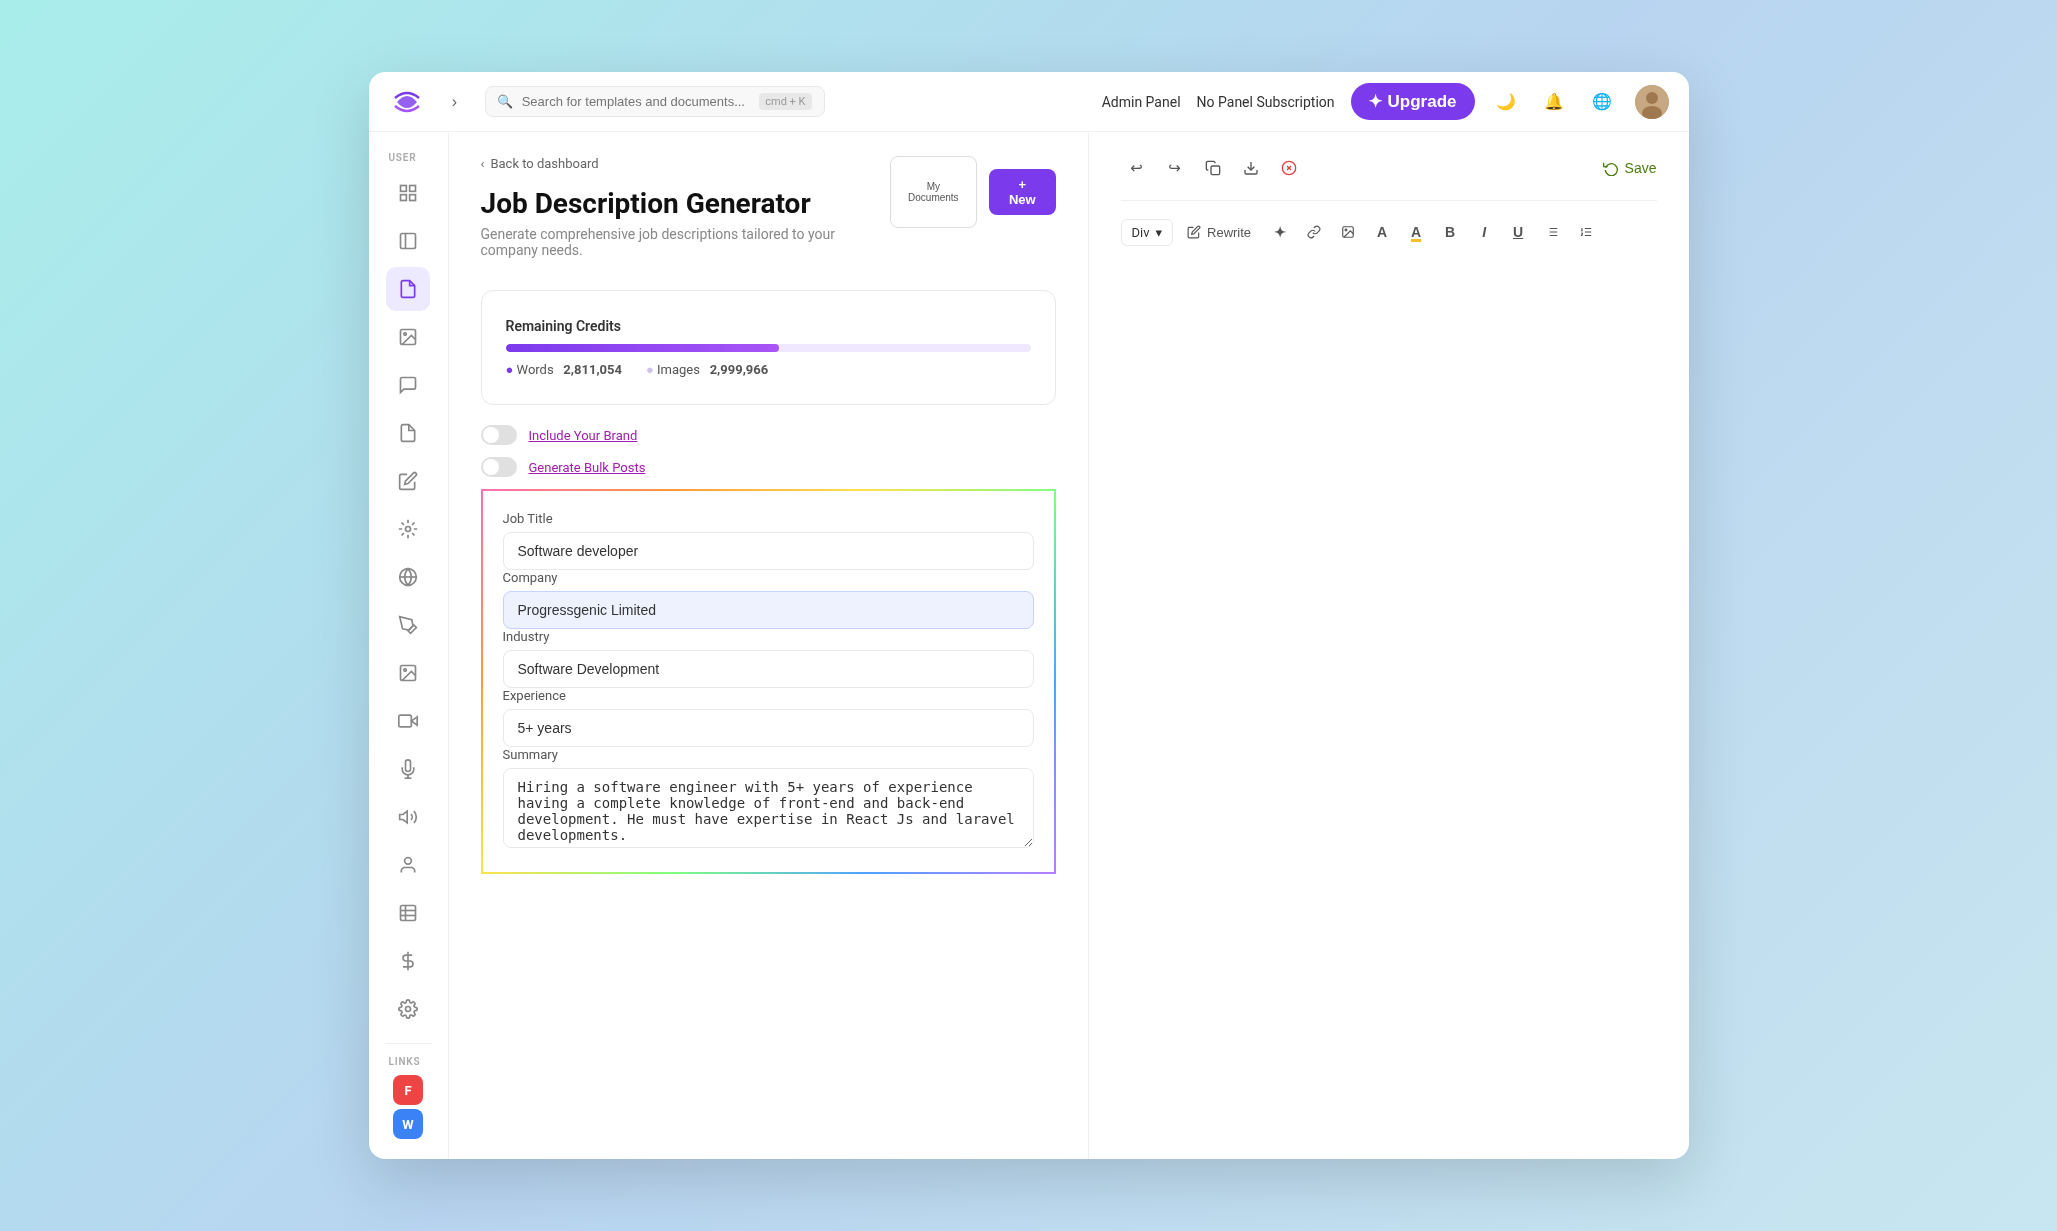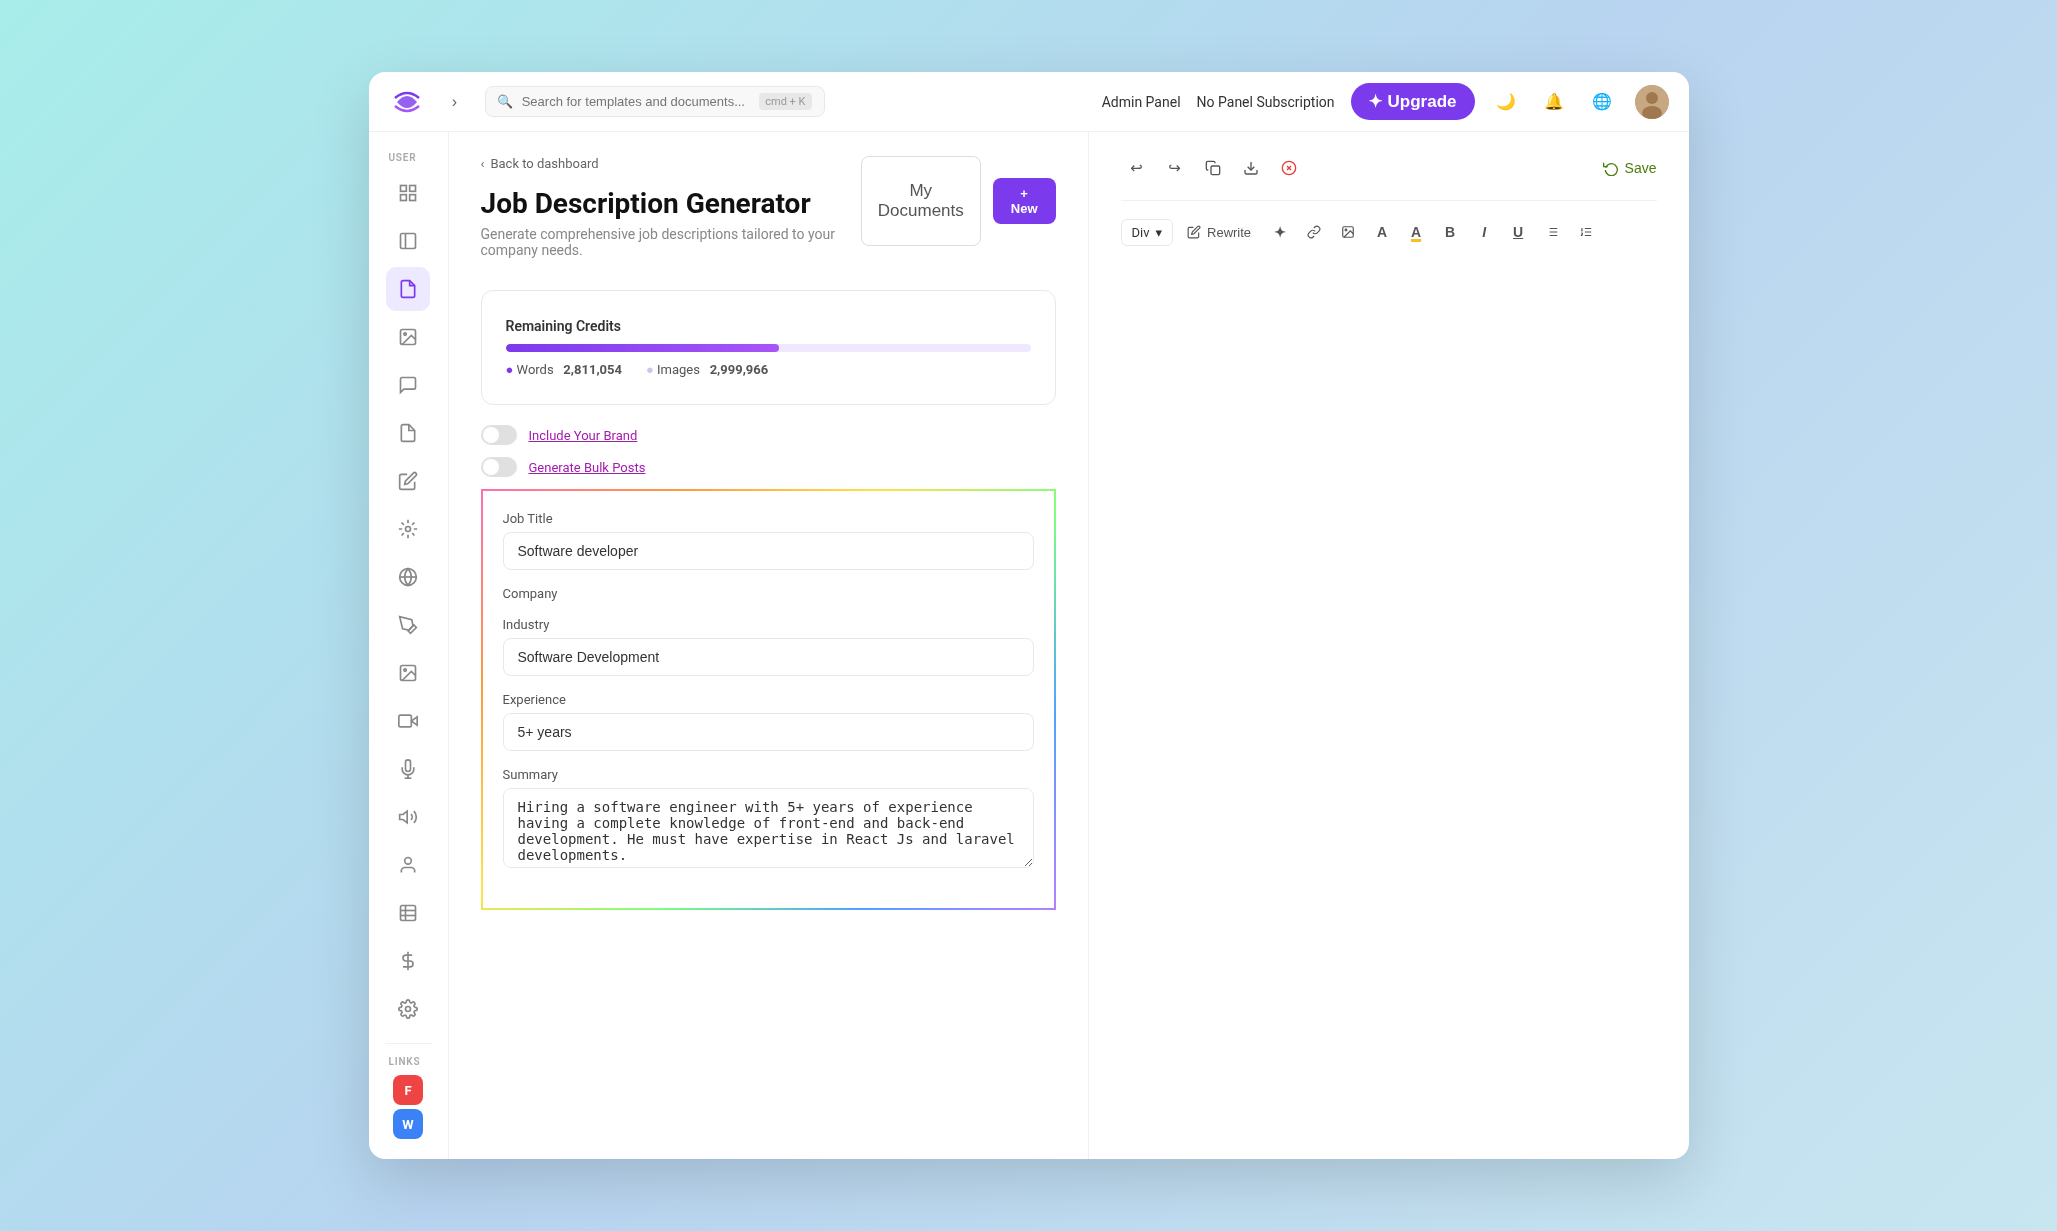--- a/index.html
+++ b/index.html
@@ -242,21 +242,21 @@
       align-items: center;
       justify-content: flex-end;
       gap: 12px;
       margin-bottom: 20px;
     }
     .my-docs-btn {
       background: none;
       border: 1px solid #ddd;
       border-radius: 8px;
       padding: 24px 16px;
-      font-size: 17px;
+      font-size: 10px;
       color: #555;
       cursor: pointer;
     }
     .new-btn {
       background: #7c3aed;
       color: white;
       border: none;
       border-radius: 8px;
       padding: 8px 18px;
       font-size: 13px;
@@ -336,21 +336,20 @@
     
     .form-card {
       border: 2px solid;
       border-image: linear-gradient(135deg, #ff6eb4, #ff9a3c, #ffe14d, #7fff7f, #4fa3ff, #b57fff) 1;
       border-radius: 12px;
       padding: 20px;
       margin-top: 8px;
       background: #fff;
     }
     .form-group {
-      margin-bottom: 16px;
     }
     .form-label {
       font-size: 13px;
       color: #555;
       margin-bottom: 6px;
       display: block;
     }
     .form-input {
       width: 100%;
       border: 1px solid #e8e8e8;
@@ -678,20 +677,21 @@
           <span class="toggle-label">Generate Bulk Posts</span>
         </div>
 
         <div class="form-card">
           <div class="form-group">
             <label class="form-label">Job Title</label>
             <input type="text" class="form-input" value="Software developer" style="">
           </div>
           <div class="form-group">
             <label class="form-label">Company</label>
+            <input type="text" class="form-input company-input" value="Progressgenic Limited" style="">
           </div>
           <div class="form-group">
             <label class="form-label">Industry</label>
             <input type="text" class="form-input" value="Software Development" style="">
           </div>
           <div class="form-group">
             <label class="form-label">Experience</label>
             <input type="text" class="form-input" value="5+ years" style="">
           </div>
           <div class="form-group">

